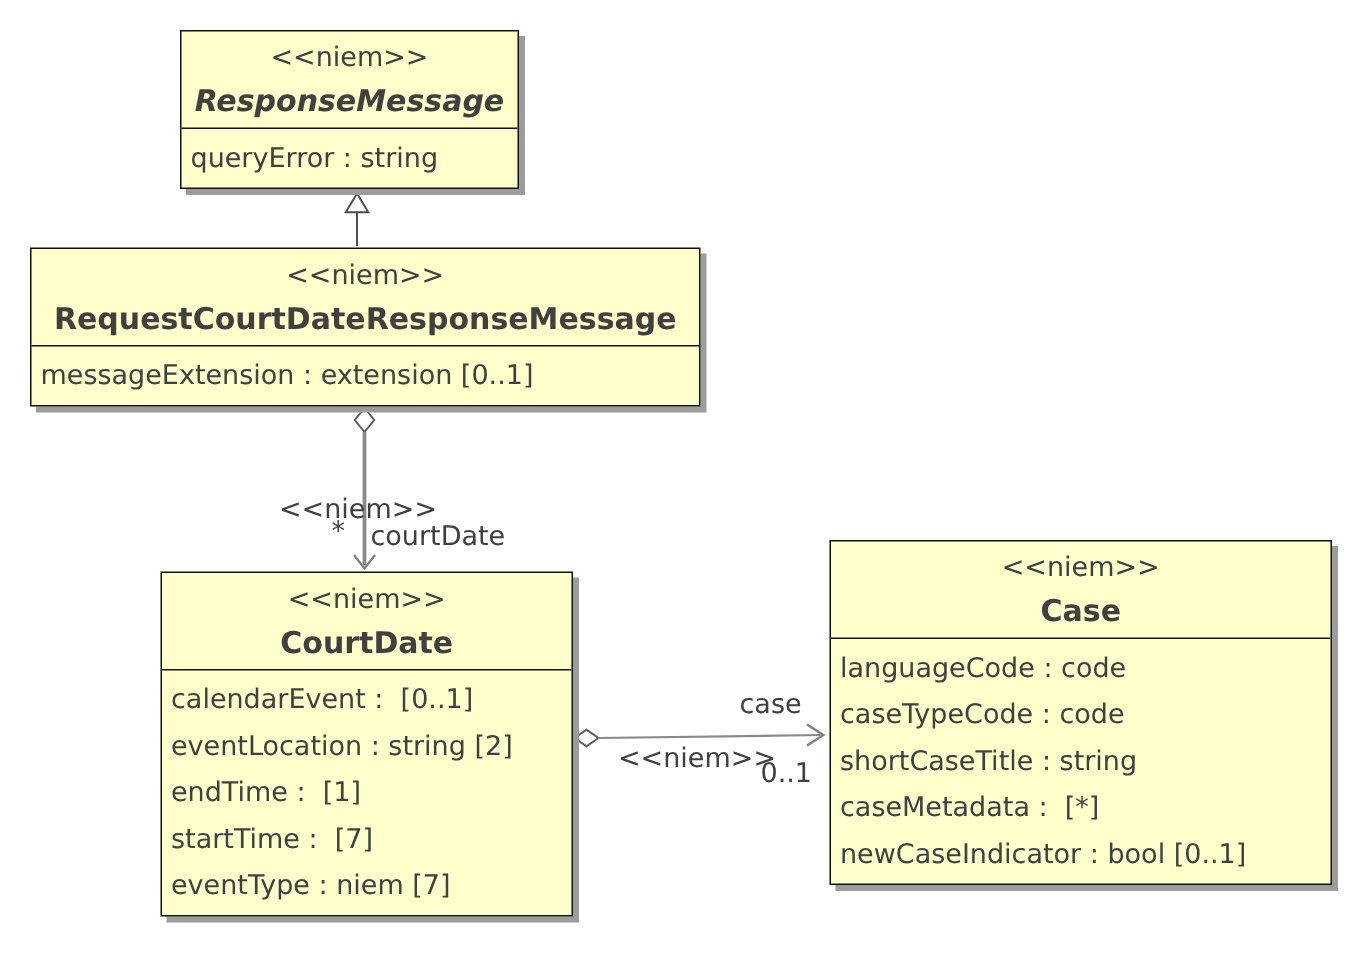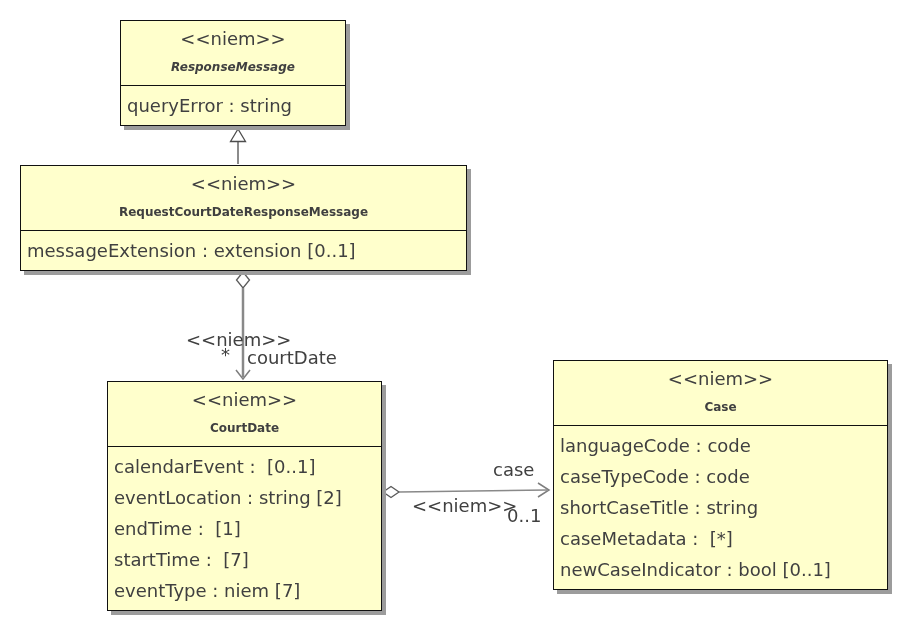--- a/index.html
+++ b/index.html
@@ -12,21 +12,21 @@
 
   .uml-class {
     position:absolute;
     background:var(--node-fill,#ffffcc);
     border:1px solid #111111;
     box-shadow:4px 4px 0 #9c9c9c;
     box-sizing:border-box;
   }
   .header { text-align:center; border-bottom:1px solid #111111; padding:5px 4px 2px 4px; }
   .stereotype { font-size:18px; line-height:26px; }
-  .class-name { font-size:12px; font-weight:bold; line-height:31px; }
+  .class-name { font-size:20px; font-weight:bold; line-height:31px; }
   .abstract .class-name { font-style:italic; }
   .attrs { padding:4px 6px 4px 6px; }
   .attr { font-size:18px; line-height:31px; white-space:pre; }
 
   .edge-label { position:absolute; font-size:18px; line-height:22px; white-space:pre; }
 
   .edge-line-thick { stroke:#898989; stroke-width:2.5; fill:none; }
   .edge-line { stroke:#898989; stroke-width:1.5; fill:none; }
   .gen-line { stroke:#4d4d4d; stroke-width:1.3; fill:none; }
   .hollow-tri { fill:#ffffff; stroke:#4d4d4d; stroke-width:1.3; }

